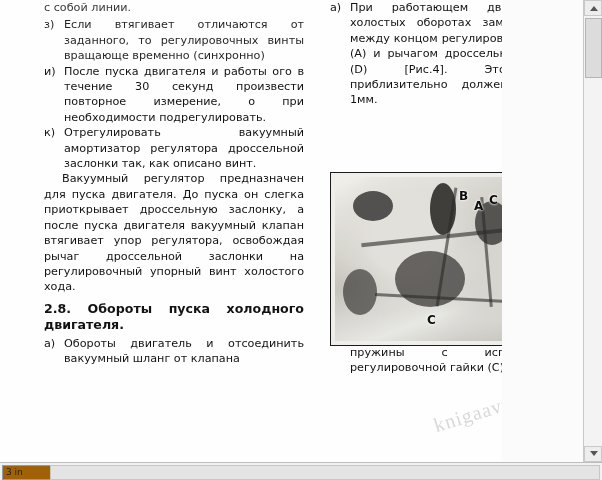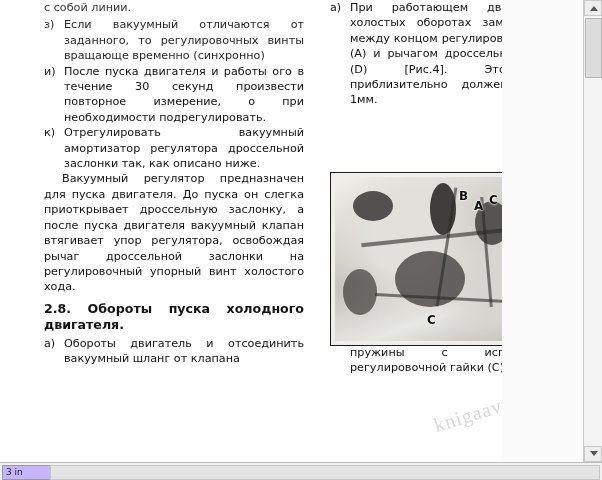--- a/index.html
+++ b/index.html
@@ -73,21 +73,21 @@
     font-size:11px;line-height:14px;font-style:italic;text-align:center;color:#141414;
   }
 
   
   .chrome{
     position:absolute;left:0;top:462px;width:602px;height:18px;
     background:#f1f1f1;border-top:1px solid #bdbdbd;
   }
   .chrome .statusbox{
     position:absolute;left:2px;top:2px;width:44px;height:13px;
-    border:1px solid #9a9a9a;background:#c4b5fd;
+    border:1px solid #9a9a9a;background:#a16207;
     font-size:9px;line-height:13px;color:#222;padding-left:3px;
   }
   .chrome .scrollpad{
     position:absolute;left:50px;top:2px;right:2px;height:13px;
     background:#e4e4e4;border:1px solid #c6c6c6;
   }
   
   .vscroll{
     position:absolute;right:0;top:0;width:18px;height:462px;
     background:#f3f3f3;border-left:1px solid #c9c9c9;
@@ -123,31 +123,31 @@
 <div class="page">
 
   <div class="scan">
 
     <div class="col left">
 
       <div class="para blur2">с собой линии.</div>
 
       <div class="listrow" style="margin-top:2px;">
         <div class="marker blur">з)</div>
-        <div class="body blur">Если вакуумный отличаются от заданного, то регулировочных винты вращающе временно (синхронно)</div>
+        <div class="body blur">Если втягивает отличаются от заданного, то регулировочных винты вращающе временно (синхронно)</div>
       </div>
 
       <div class="listrow">
         <div class="marker">и)</div>
         <div class="body">После пуска двигателя и работы ого в течение 30 секунд произвести повторное измерение, о при необходимости подрегулировать.</div>
       </div>
 
       <div class="listrow">
         <div class="marker">к)</div>
-        <div class="body">Отрегулировать вакуумный амортизатор регулятора дроссельной заслонки так, как описано ниже.</div>
+        <div class="body">Отрегулировать вакуумный амортизатор регулятора дроссельной заслонки так, как описано винт.</div>
       </div>
 
 
       <div class="para indent">Вакуумный регулятор предназначен для пуска двигателя. До пуска он слегка приоткрывает дроссельную заслонку, а после пуска двигателя вакуумный клапан втягивает упор регулятора, освобождая рычаг дроссельной заслонки на регулировочный упорный винт холостого хода.</div>
 
       <div class="heading">2.8. Обороты пуска холодного двигателя.</div>
 
       <div class="listrow">
         <div class="marker">а)</div>
         <div class="body">Обороты двигатель и отсоединить вакуумный шланг от клапана</div>

